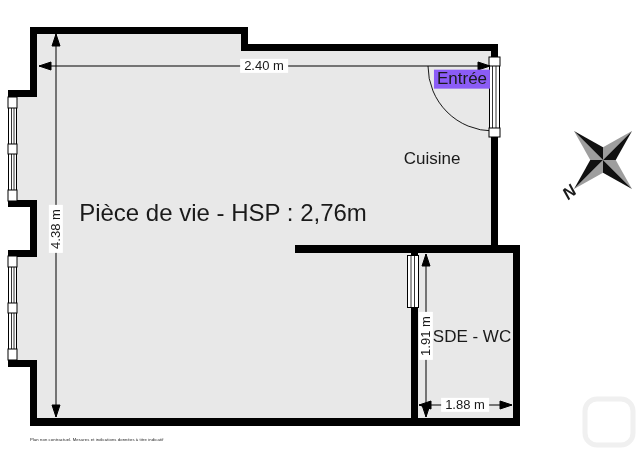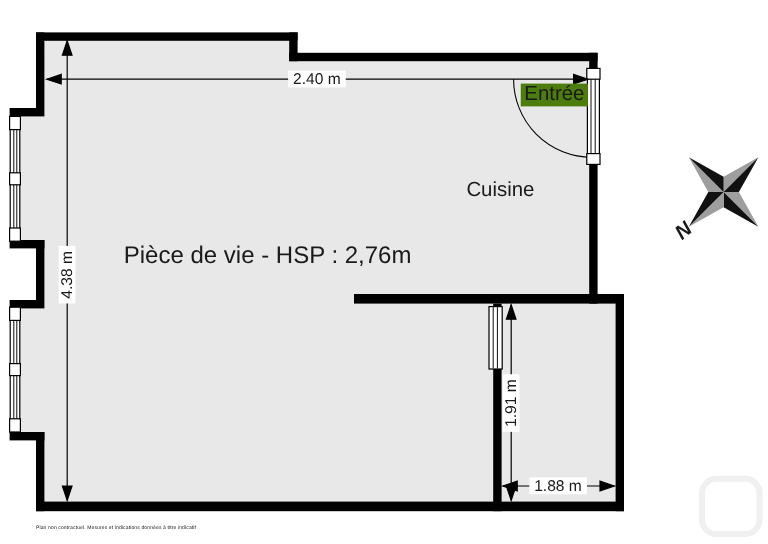--- a/index.html
+++ b/index.html
@@ -15,21 +15,21 @@
   .lbl{
     position:absolute;
     transform:translate(-50%,-50%);
     white-space:nowrap;
     color:#1a1a1a;
     line-height:1.1;
   }
   .room{font-size:17px;}
   .dim{font-size:13px;background:#ffffff;padding:0 4px;}
   .rot{transform:translate(-50%,-50%) rotate(-90deg);}
-  .entree{font-size:17px;background:#4d7c0f;padding:0 3px;}
+  .entree{font-size:17px;background:#8b5cf6;padding:0 3px;}
   .north{
     font-size:17px;font-style:italic;font-weight:bold;
     transform:translate(-50%,-50%) rotate(-40deg);
   }
   .fineprint{
     position:absolute;left:30px;top:437px;
     font-size:4.2px;letter-spacing:0.1px;color:#222;
     transform-origin:left top;white-space:nowrap;
   }
 </style>
@@ -138,24 +138,25 @@
         <path d="M0,0 L-9,-9 L0,-41 Z" fill="#9e9e9e"></path>
         <path d="M0,0 L9,-9 L0,-41 Z" fill="#111111"></path>
       </g>
       <g transform="rotate(270)">
         <path d="M0,0 L-9,-9 L0,-41 Z" fill="#9e9e9e"></path>
         <path d="M0,0 L9,-9 L0,-41 Z" fill="#111111"></path>
       </g>
     </g>
   </svg>
 
-  <div class="lbl room" style="left:223px;top:213px;font-size:20px;text-align:center;">Pièce de vie - HSP : 2,76m</div>
+  <div class="lbl room" style="left:223px;top:213px;font-size:24px;text-align:center;">Pièce de vie - HSP : 2,76m</div>
 
-  <div class="lbl room" style="left:417px;top:159px;">Cuisine</div>
+  <div class="lbl room" style="left:432px;top:159px;">Cuisine</div>
 
+  <div class="lbl room" style="left:472px;top:337px;">SDE - WC</div>
 
   <div class="lbl entree" style="left:462px;top:79px;">Entrée</div>
 
   <div class="lbl dim" style="left:264px;top:66px;">2.40 m</div>
 
   <div class="lbl dim rot" style="left:56px;top:229px;">4.38 m</div>
 
   <div class="lbl dim rot" style="left:426px;top:336px;">1.91 m</div>
 
   <div class="lbl dim" style="left:465px;top:405px;">1.88 m</div>

